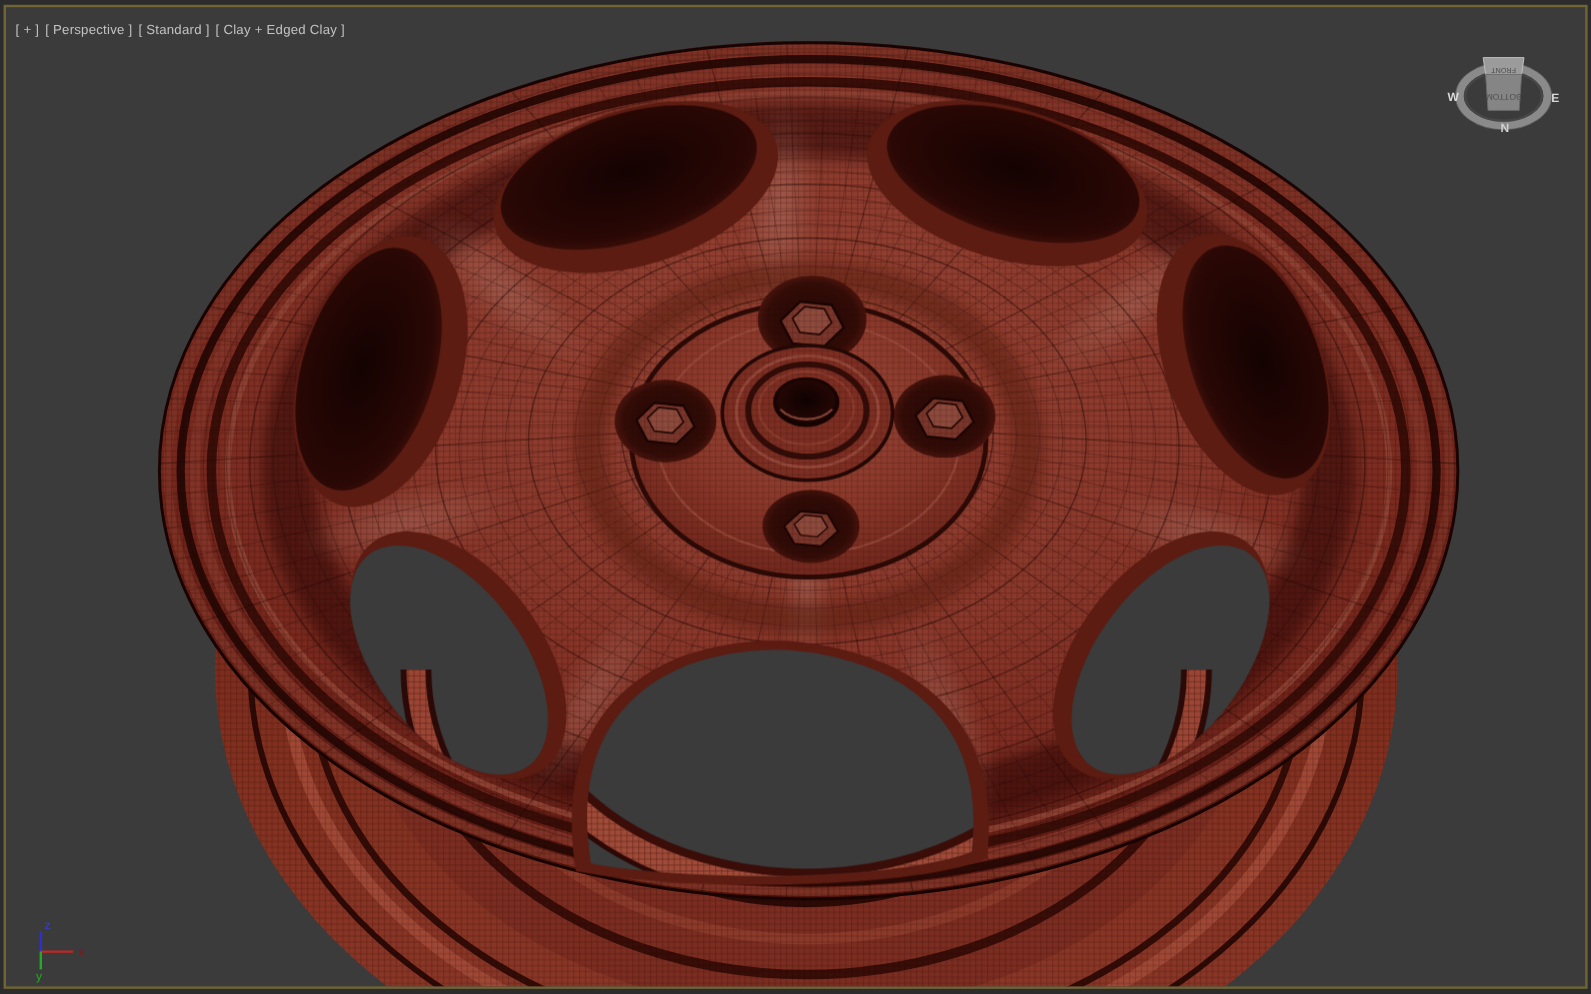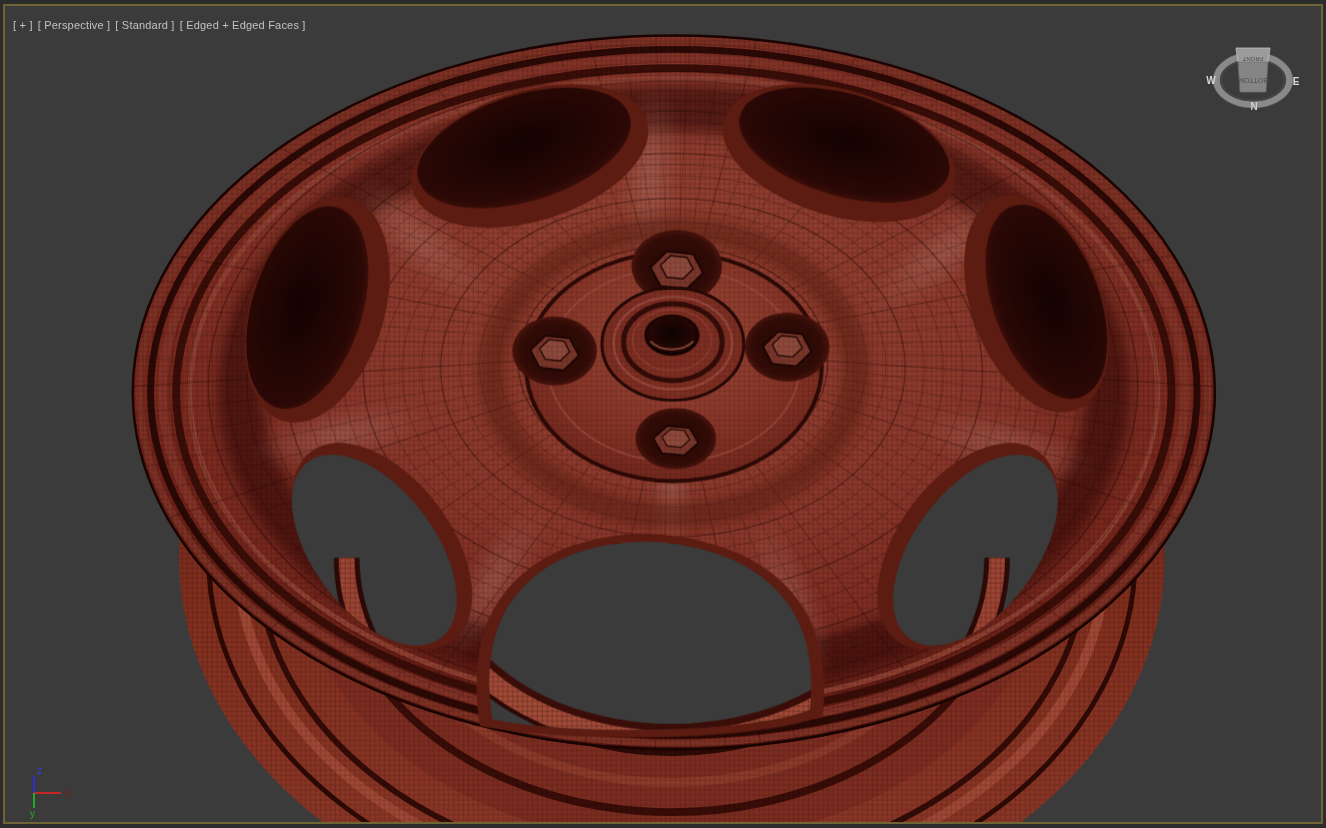--- a/index.html
+++ b/index.html
@@ -324,21 +324,21 @@
 
       <rect x="500" y="230" width="350" height="280" fill="url(#gp)" opacity="0.42" clip-path="url(#clipHub)"></rect>
     </g>
 
   </svg>
 
   <div class="vp-label">
     <span>[ + ]</span>
     <span>[ Perspective ]</span>
     <span>[ Standard ]</span>
-    <span>[ Edged + Edged Faces ]</span>
+    <span>[ Clay + Edged Clay ]</span>
   </div>
 
   <svg class="viewcube" viewBox="0 0 112 82">
     <ellipse cx="56" cy="42" rx="40" ry="28" fill="none" stroke="#5a5a5a" stroke-width="1"></ellipse>
     <ellipse cx="56" cy="42" rx="36.5" ry="24.5" fill="none" stroke="#8a8a8a" stroke-width="6.5"></ellipse>
     <ellipse cx="56" cy="42" rx="32" ry="20.5" fill="none" stroke="#474747" stroke-width="2"></ellipse>
     <text x="56" y="17" font-size="9" fill="#9a9a9a" text-anchor="middle" font-weight="bold">S</text>
     <g>
       <polygon points="39,10 73,10 71,24 41,24" fill="#9b9b9b" stroke="#c0c0c0" stroke-width="0.8"></polygon>
       <polygon points="41,24 71,24 69,54 43,54" fill="#858585" stroke="#6a6a6a" stroke-width="0.8"></polygon>

